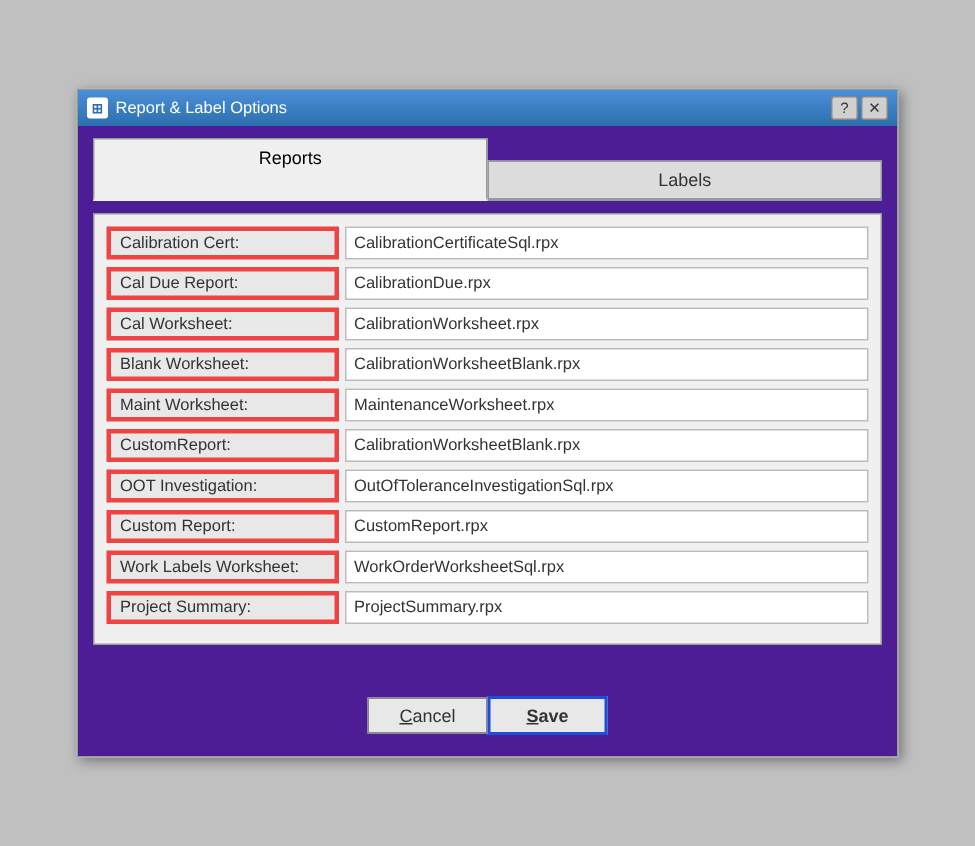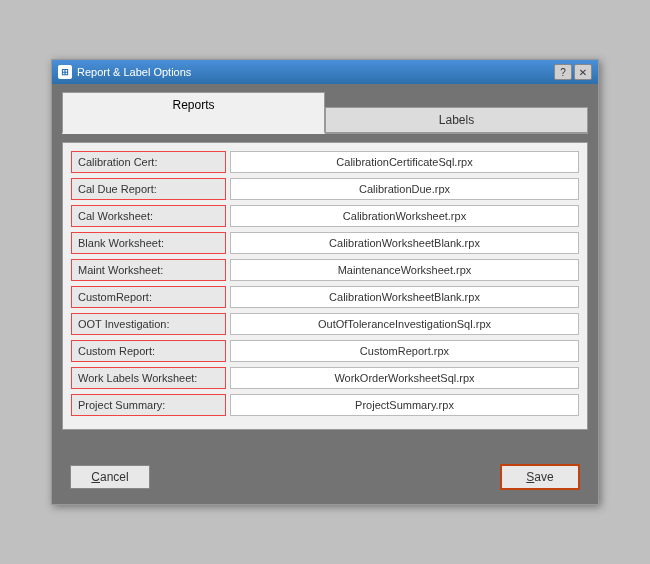--- a/index.html
+++ b/index.html
@@ -66,21 +66,21 @@
       font-size: 10px;
       display: flex;
       align-items: center;
       justify-content: center;
       cursor: pointer;
       border-radius: 2px;
     }
 
     .window-body {
       padding: 8px 10px 10px;
-      background: #737373;
+      background: #4c1d95;
     }
 
     .tab-bar {
       display: flex;
       border-bottom: 2px solid #999;
       margin-bottom: 8px;
     }
 
     .tab {
       flex: 1;
@@ -117,63 +117,63 @@
     .form-row {
       display: flex;
       align-items: center;
       margin-bottom: 5px;
     }
 
     .form-label {
       width: 155px;
       min-width: 155px;
       background: #e8e8e8;
-      border: 1px solid #ef4444;
+      border: 3px solid #ef4444;
       padding: 3px 6px;
       font-size: 11px;
       color: #333;
       height: 22px;
       display: flex;
       align-items: center;
     }
 
     .form-input {
       flex: 1;
       border: 1px solid #bbb;
       background: white;
       padding: 2px 5px;
       font-size: 11px;
       height: 22px;
       margin-left: 4px;
       color: #333;
       outline: none;
-      text-align: center;
     }
 
     .footer {
       display: flex;
-      justify-content: space-between;
+      justify-content: center;
       align-items: center;
       padding: 10px 8px 4px;
       margin-top: 24px;
     }
 
     .btn {
       min-width: 80px;
       padding: 4px 14px;
       font-size: 12px;
       background: #e8e8e8;
       border: 1px solid #888;
       cursor: pointer;
       color: #333;
       font-family: 'Segoe UI', Tahoma, sans-serif;
     }
 
     .btn-save {
-      border: 2px solid #c2410c;
+      border: 2px solid #1d4ed8;
+      font-weight: bold;
     }
   </style>
 </head>
 <body>
 
 <div class="window">
 
   <div class="title-bar">
     <div class="title-bar-left">
       <div class="title-bar-icon">⊞</div>

